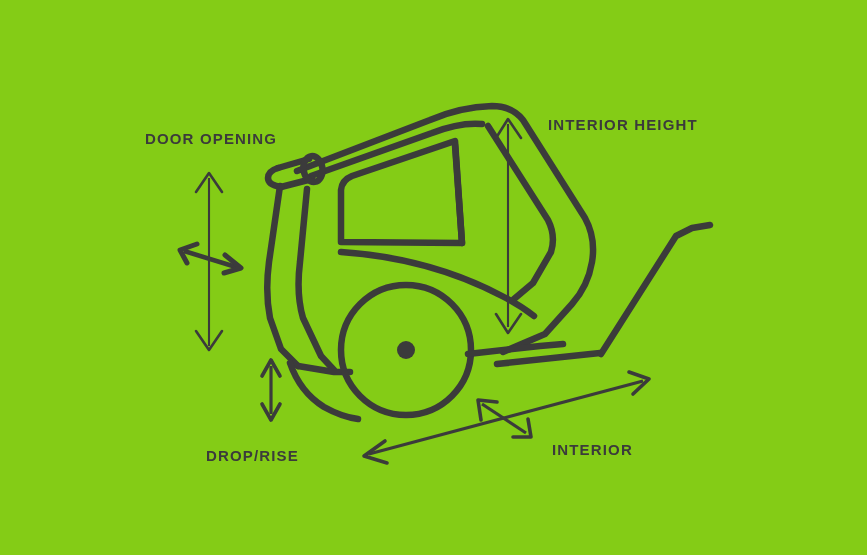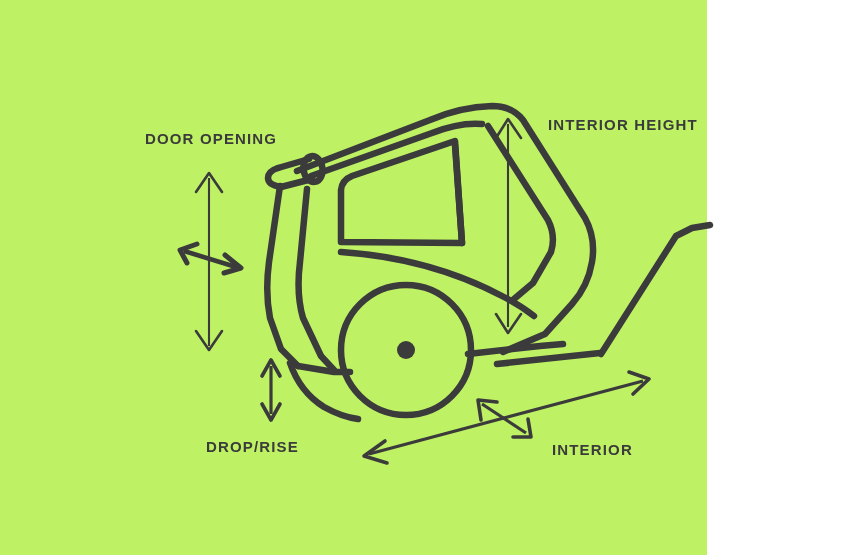--- a/index.html
+++ b/index.html
@@ -8,23 +8,23 @@
     background: #ffffff;
   }
   body {
     width: 867px;
     height: 555px;
     font-family: "Liberation Sans", sans-serif;
     overflow: hidden;
   }
   #diagram-root {
     position: relative;
-    width: 707px;
+    width: 867px;
     height: 555px;
-    background: #bef264;
+    background: #84cc16;
   }
   svg.diagram-canvas {
     position: absolute;
     top: 0;
     left: 0;
     width: 867px;
     height: 555px;
     display: block;
   }
   .stroke-heavy {
@@ -86,21 +86,21 @@
     font-family: "Liberation Sans", sans-serif;
     font-size: 15px;
     font-weight: bold;
     letter-spacing: 1.15px;
     white-space: nowrap;
     line-height: 1;
     user-select: none;
   }
   #label-door-opening  { left: 145px; top: 131px; }
   #label-interior-height { left: 548px; top: 117px; }
-  #label-drop-rise     { left: 206px; top: 439px; text-align: right; }
+  #label-drop-rise     { left: 206px; top: 448px; text-align: right; }
   #label-interior      { left: 552px; top: 442px; }
 </style>
 </head>
 <body>
 
 <div id="diagram-root">
 
   <svg class="diagram-canvas" viewBox="0 0 867 555" xmlns="http://www.w3.org/2000/svg">
 
     <g>

